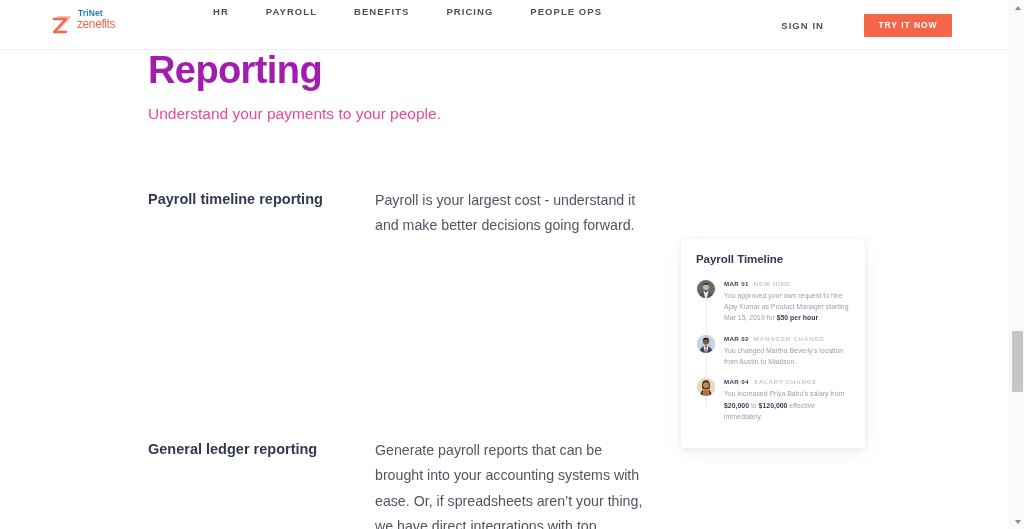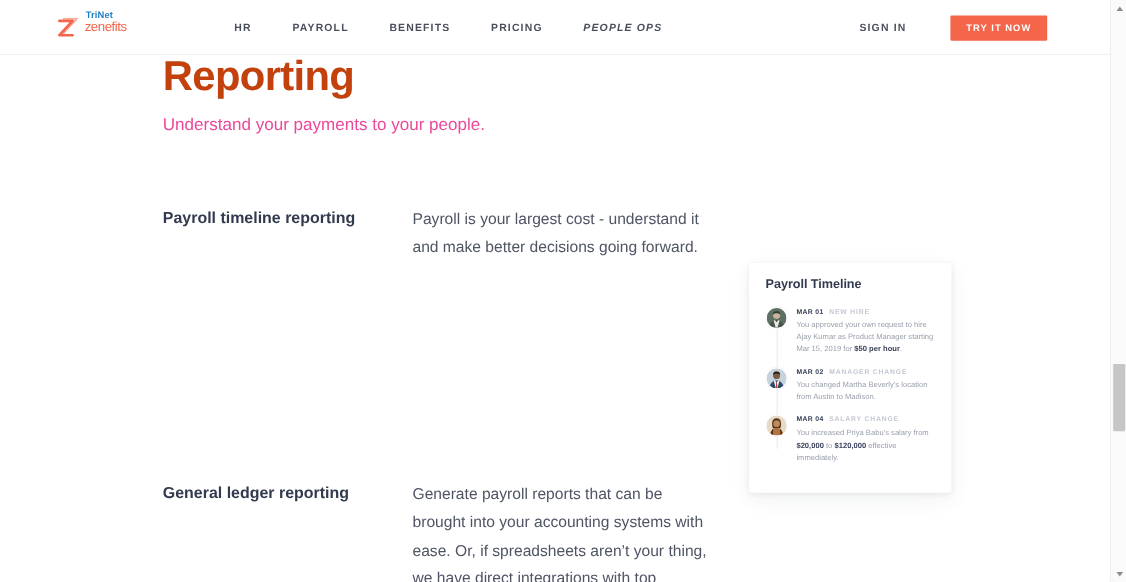--- a/index.html
+++ b/index.html
@@ -77,36 +77,35 @@
     letter-spacing: -0.4px;
     line-height: 1;
   }
 
   .nav-links {
     position: absolute;
     left: 213px;
     top: 0;
     height: 50px;
     display: flex;
-    align-items: center;
     gap: 0px;
   }
   .nav-link {
     font-size: 9.5px;
     font-weight: bold;
     letter-spacing: 1.05px;
     color: #4a4f5c;
     text-transform: uppercase;
     text-decoration: none;
     padding: 6px 0;
     margin-right: 37px;
     white-space: nowrap;
     cursor: pointer;
   }
-  .nav-link:last-child { margin-right: 0; font-style: italic; }
+  .nav-link:last-child { margin-right: 0; }
 
   .nav-right {
     position: absolute;
     right: 57px;
     top: 0;
     height: 50px;
     display: flex;
     align-items: center;
   }
   .signin {
@@ -146,21 +145,21 @@
     top: 50px;
     width: 1009px;
   }
 
   .page-title {
     position: absolute;
     left: 148px;
     top: 0px;
     font-size: 38px;
     font-weight: bold;
-    color: #c2410c;
+    color: #a21caf;
     letter-spacing: -0.6px;
     line-height: 1.1;
   }
 
   .page-subtitle {
     position: absolute;
     left: 148px;
     top: 52px;
     font-size: 15.5px;
     font-weight: 400;

